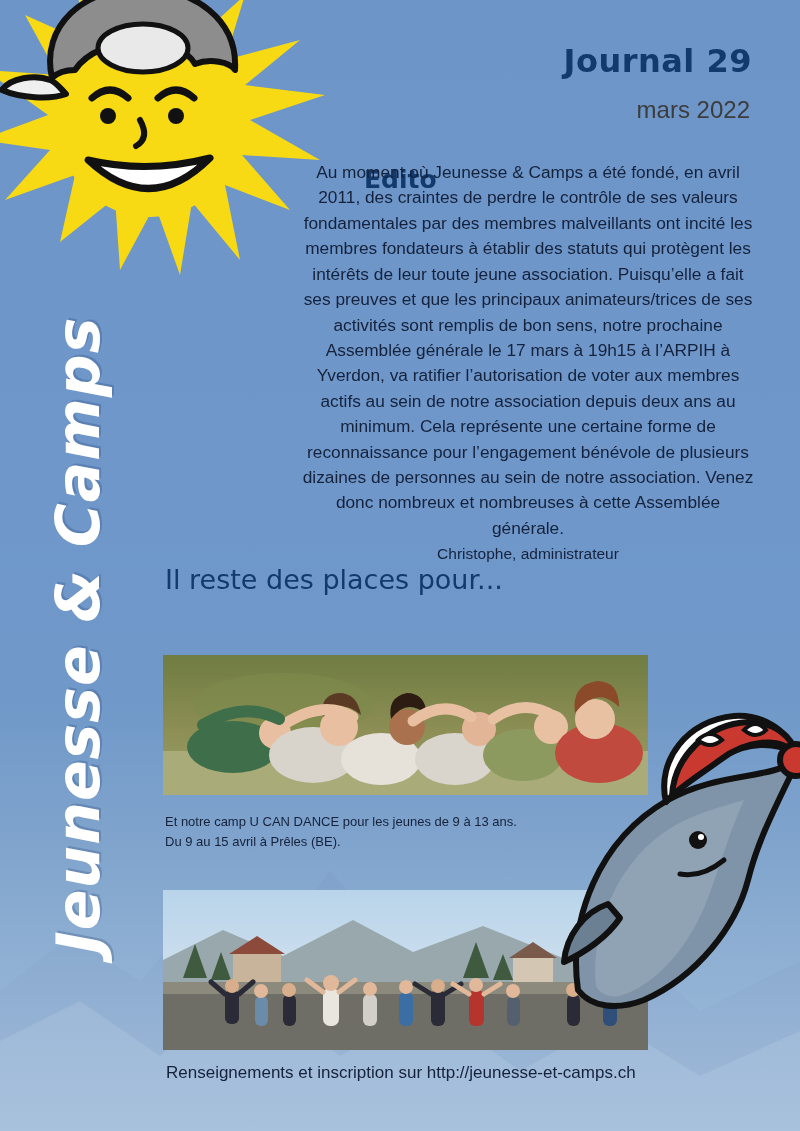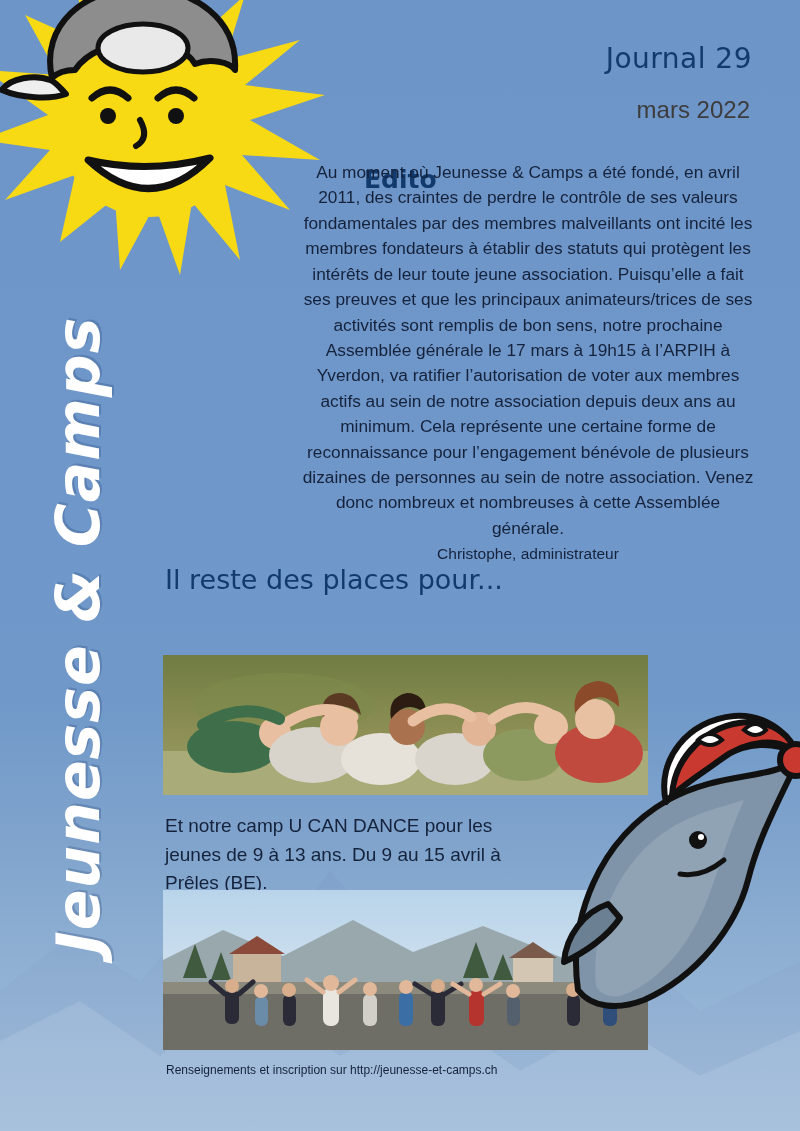--- a/index.html
+++ b/index.html
@@ -54,22 +54,22 @@
     color: #ffffff;
     text-shadow: 2px 2px 0 rgba(30,60,110,.25);
     white-space: nowrap;
   }
   
   .journal-title {
     position: absolute;
     right: 48px;
     top: 42px;
     font-family: "DejaVu Sans", sans-serif;
-    font-weight: normal;
-    font-size: 28px;
+    font-weight: bold;
+    font-size: 32px;
     color: #123a6d;
     letter-spacing: .5px;
   }
   .journal-date {
     position: absolute;
     right: 50px;
     top: 96px;
     font-family: "Liberation Sans", sans-serif;
     font-size: 24px;
     color: #3c3c3c;
@@ -127,37 +127,37 @@
     width: 485px;
     height: 140px;
     overflow: hidden;
     border: 0;
   }
   .dance-text {
     position: absolute;
     left: 165px;
     top: 812px;
     width: 360px;
-    font-size: 19px;
+    font-size: 13px;
     line-height: 1.5;
     color: #15223c;
   }
   .photo2 {
     position: absolute;
     left: 163px;
     top: 890px;
     width: 485px;
     height: 160px;
     overflow: hidden;
   }
   .footer-link {
     position: absolute;
     left: 166px;
     top: 1063px;
-    font-size: 12px;
+    font-size: 17px;
     color: #15223c;
   }
   
   .dolphin {
     position: absolute;
     right: -8px;
     top: 690px;
     width: 260px;
     height: 330px;
   }

